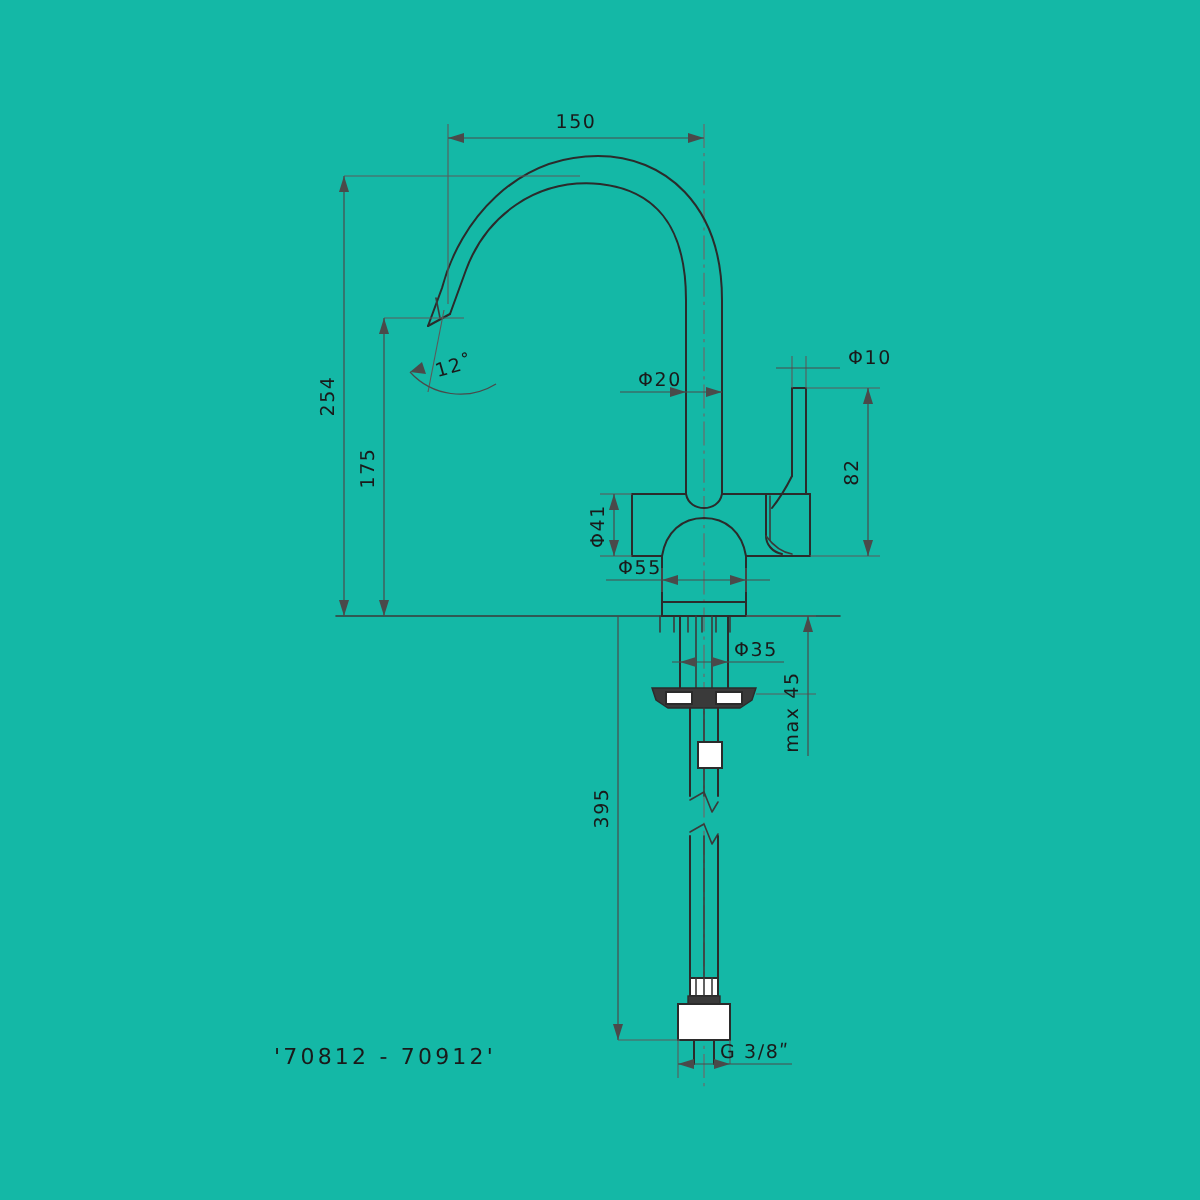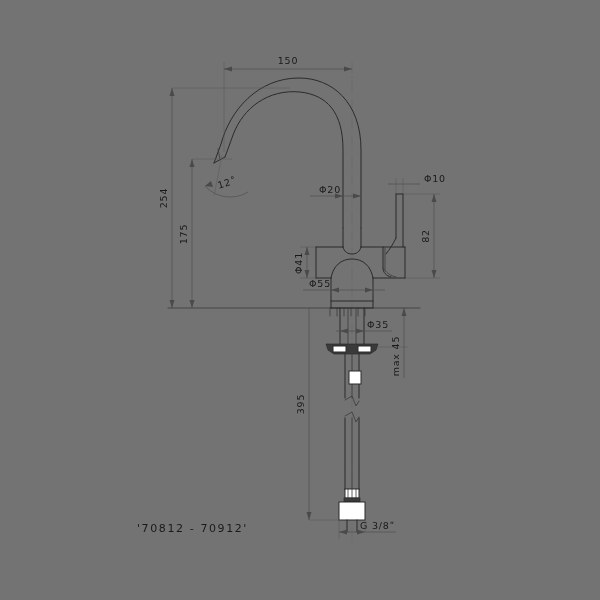--- a/index.html
+++ b/index.html
@@ -7,21 +7,21 @@
     padding: 0;
     background: #ffffff;
   }
   body {
     font-family: "DejaVu Sans", sans-serif;
   }
   #stage {
     position: relative;
     width: 600px;
     height: 600px;
-    background: #737373;
+    background: #14b8a6;
     overflow: hidden;
   }
   #stage svg {
     display: block;
   }
   .dimtext {
     font-family: "DejaVu Sans", sans-serif;
     font-size: 9.5px;
     fill: #1a1a1a;
     letter-spacing: 0.8px;

